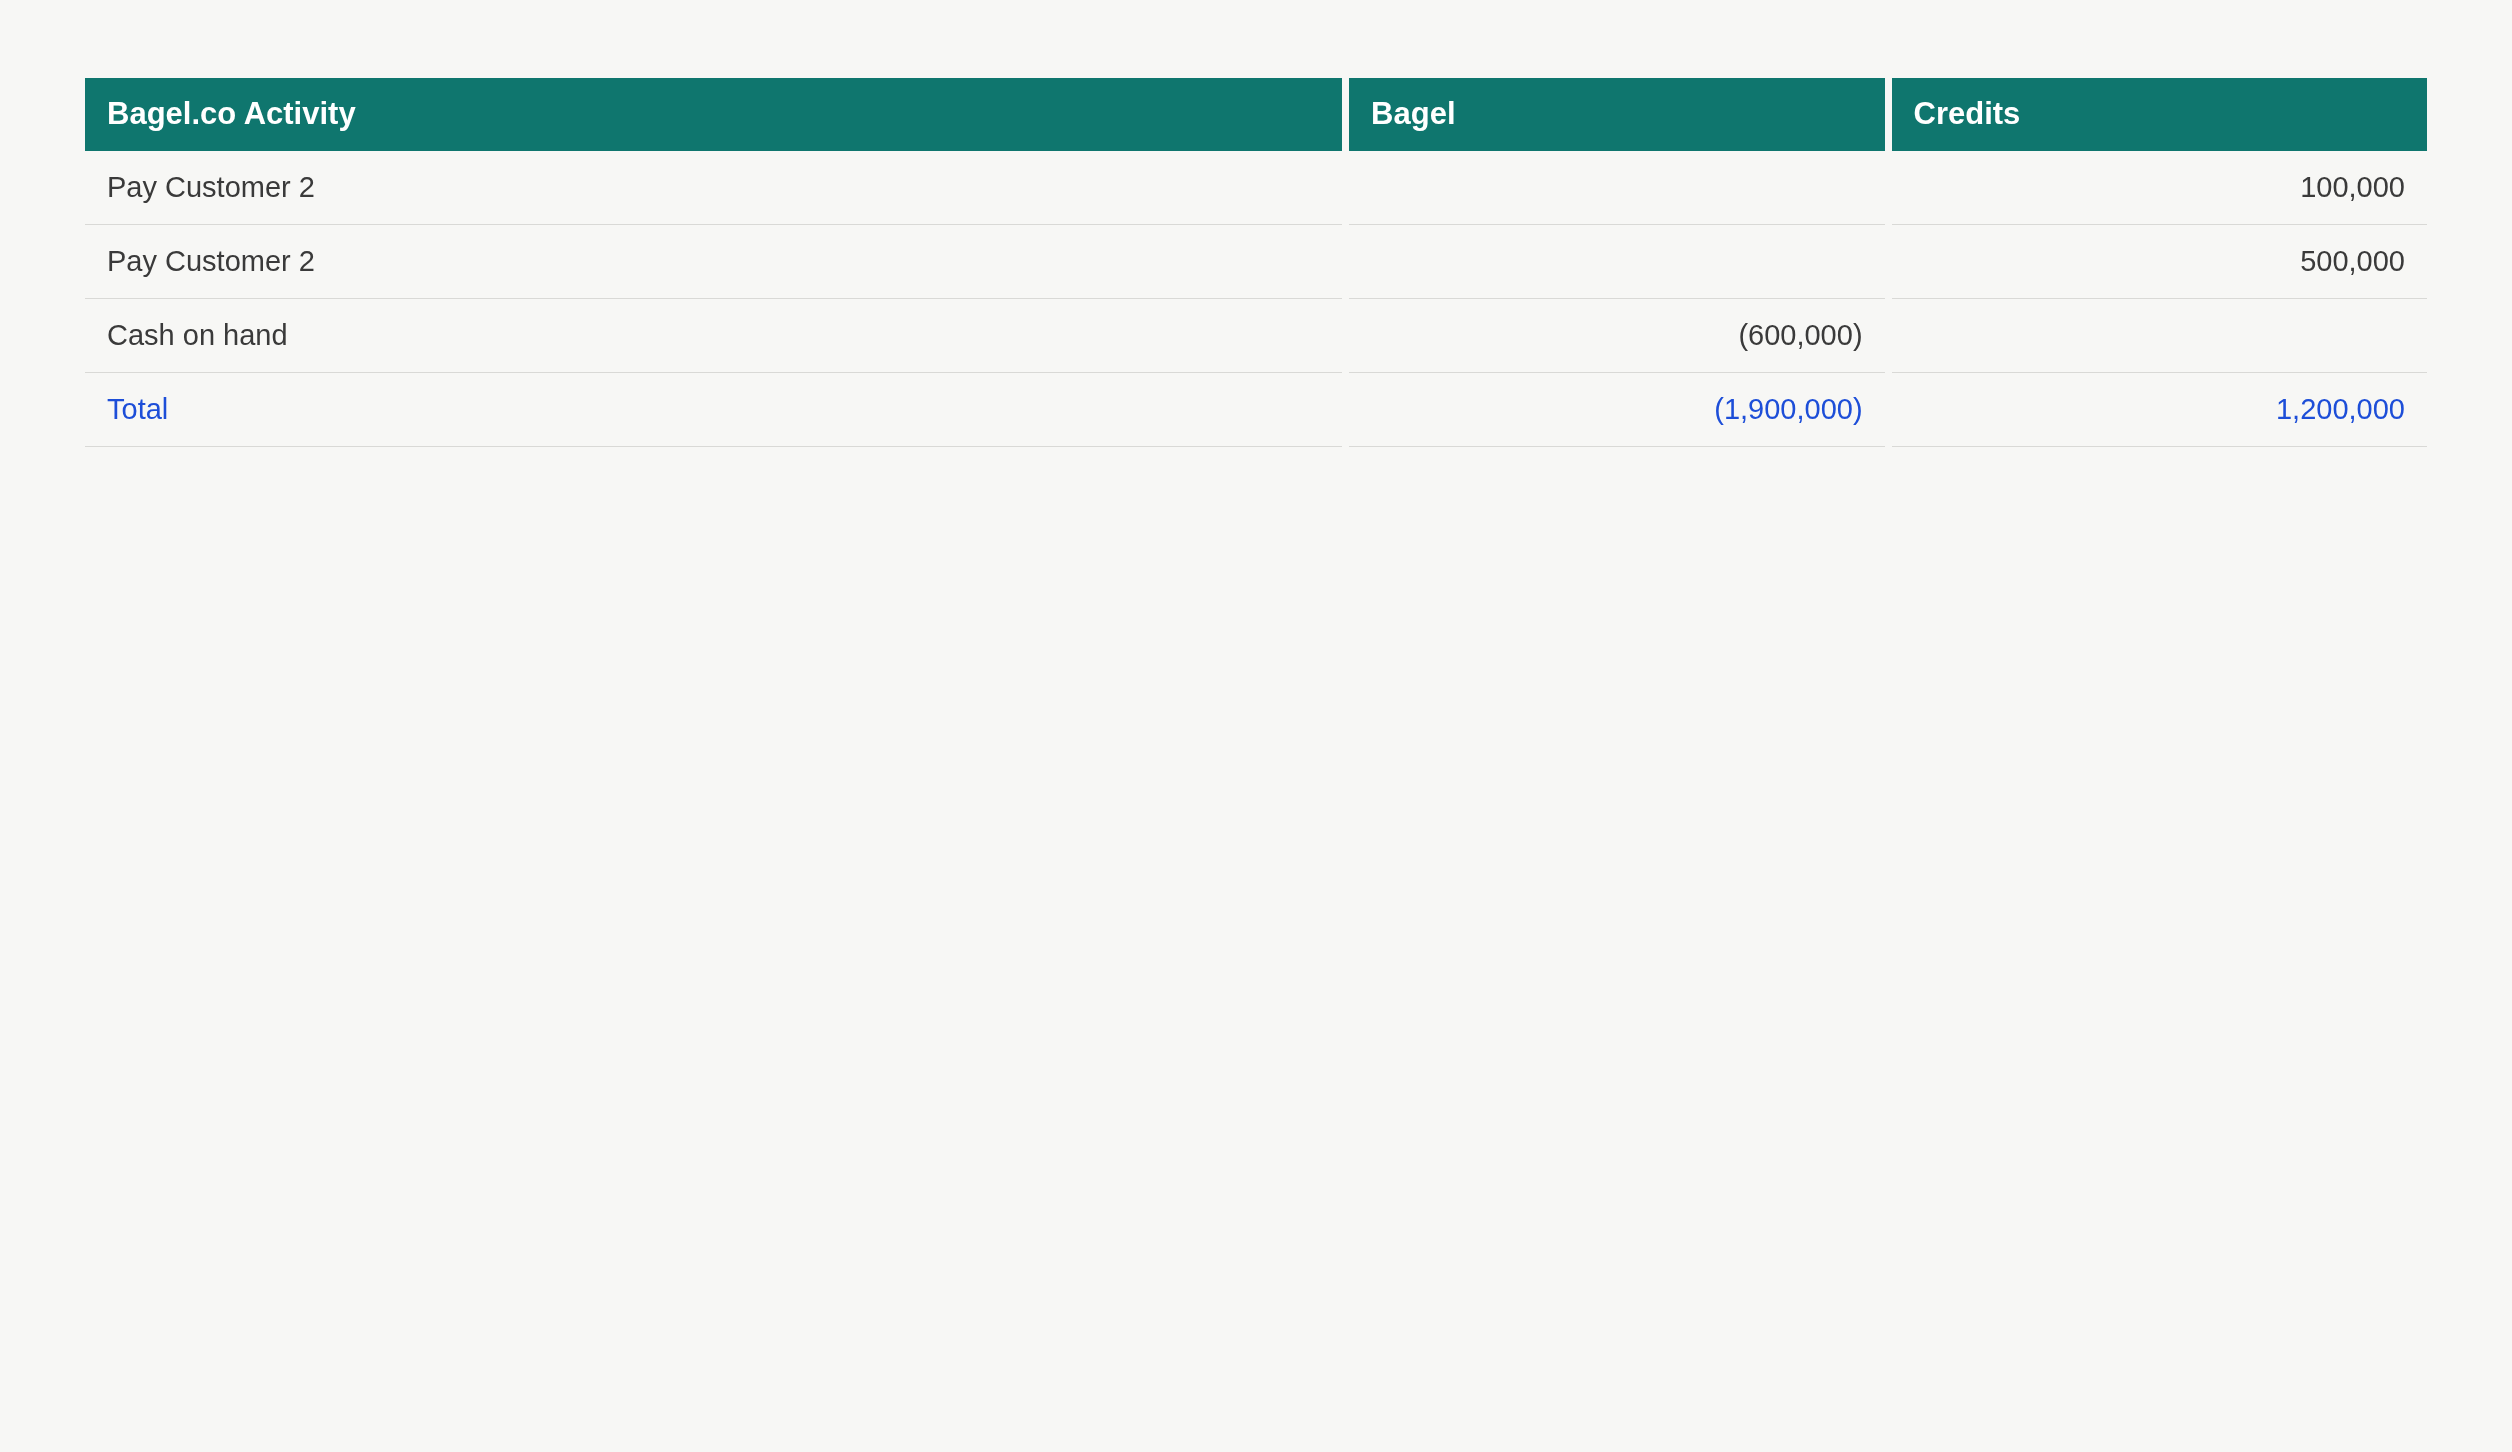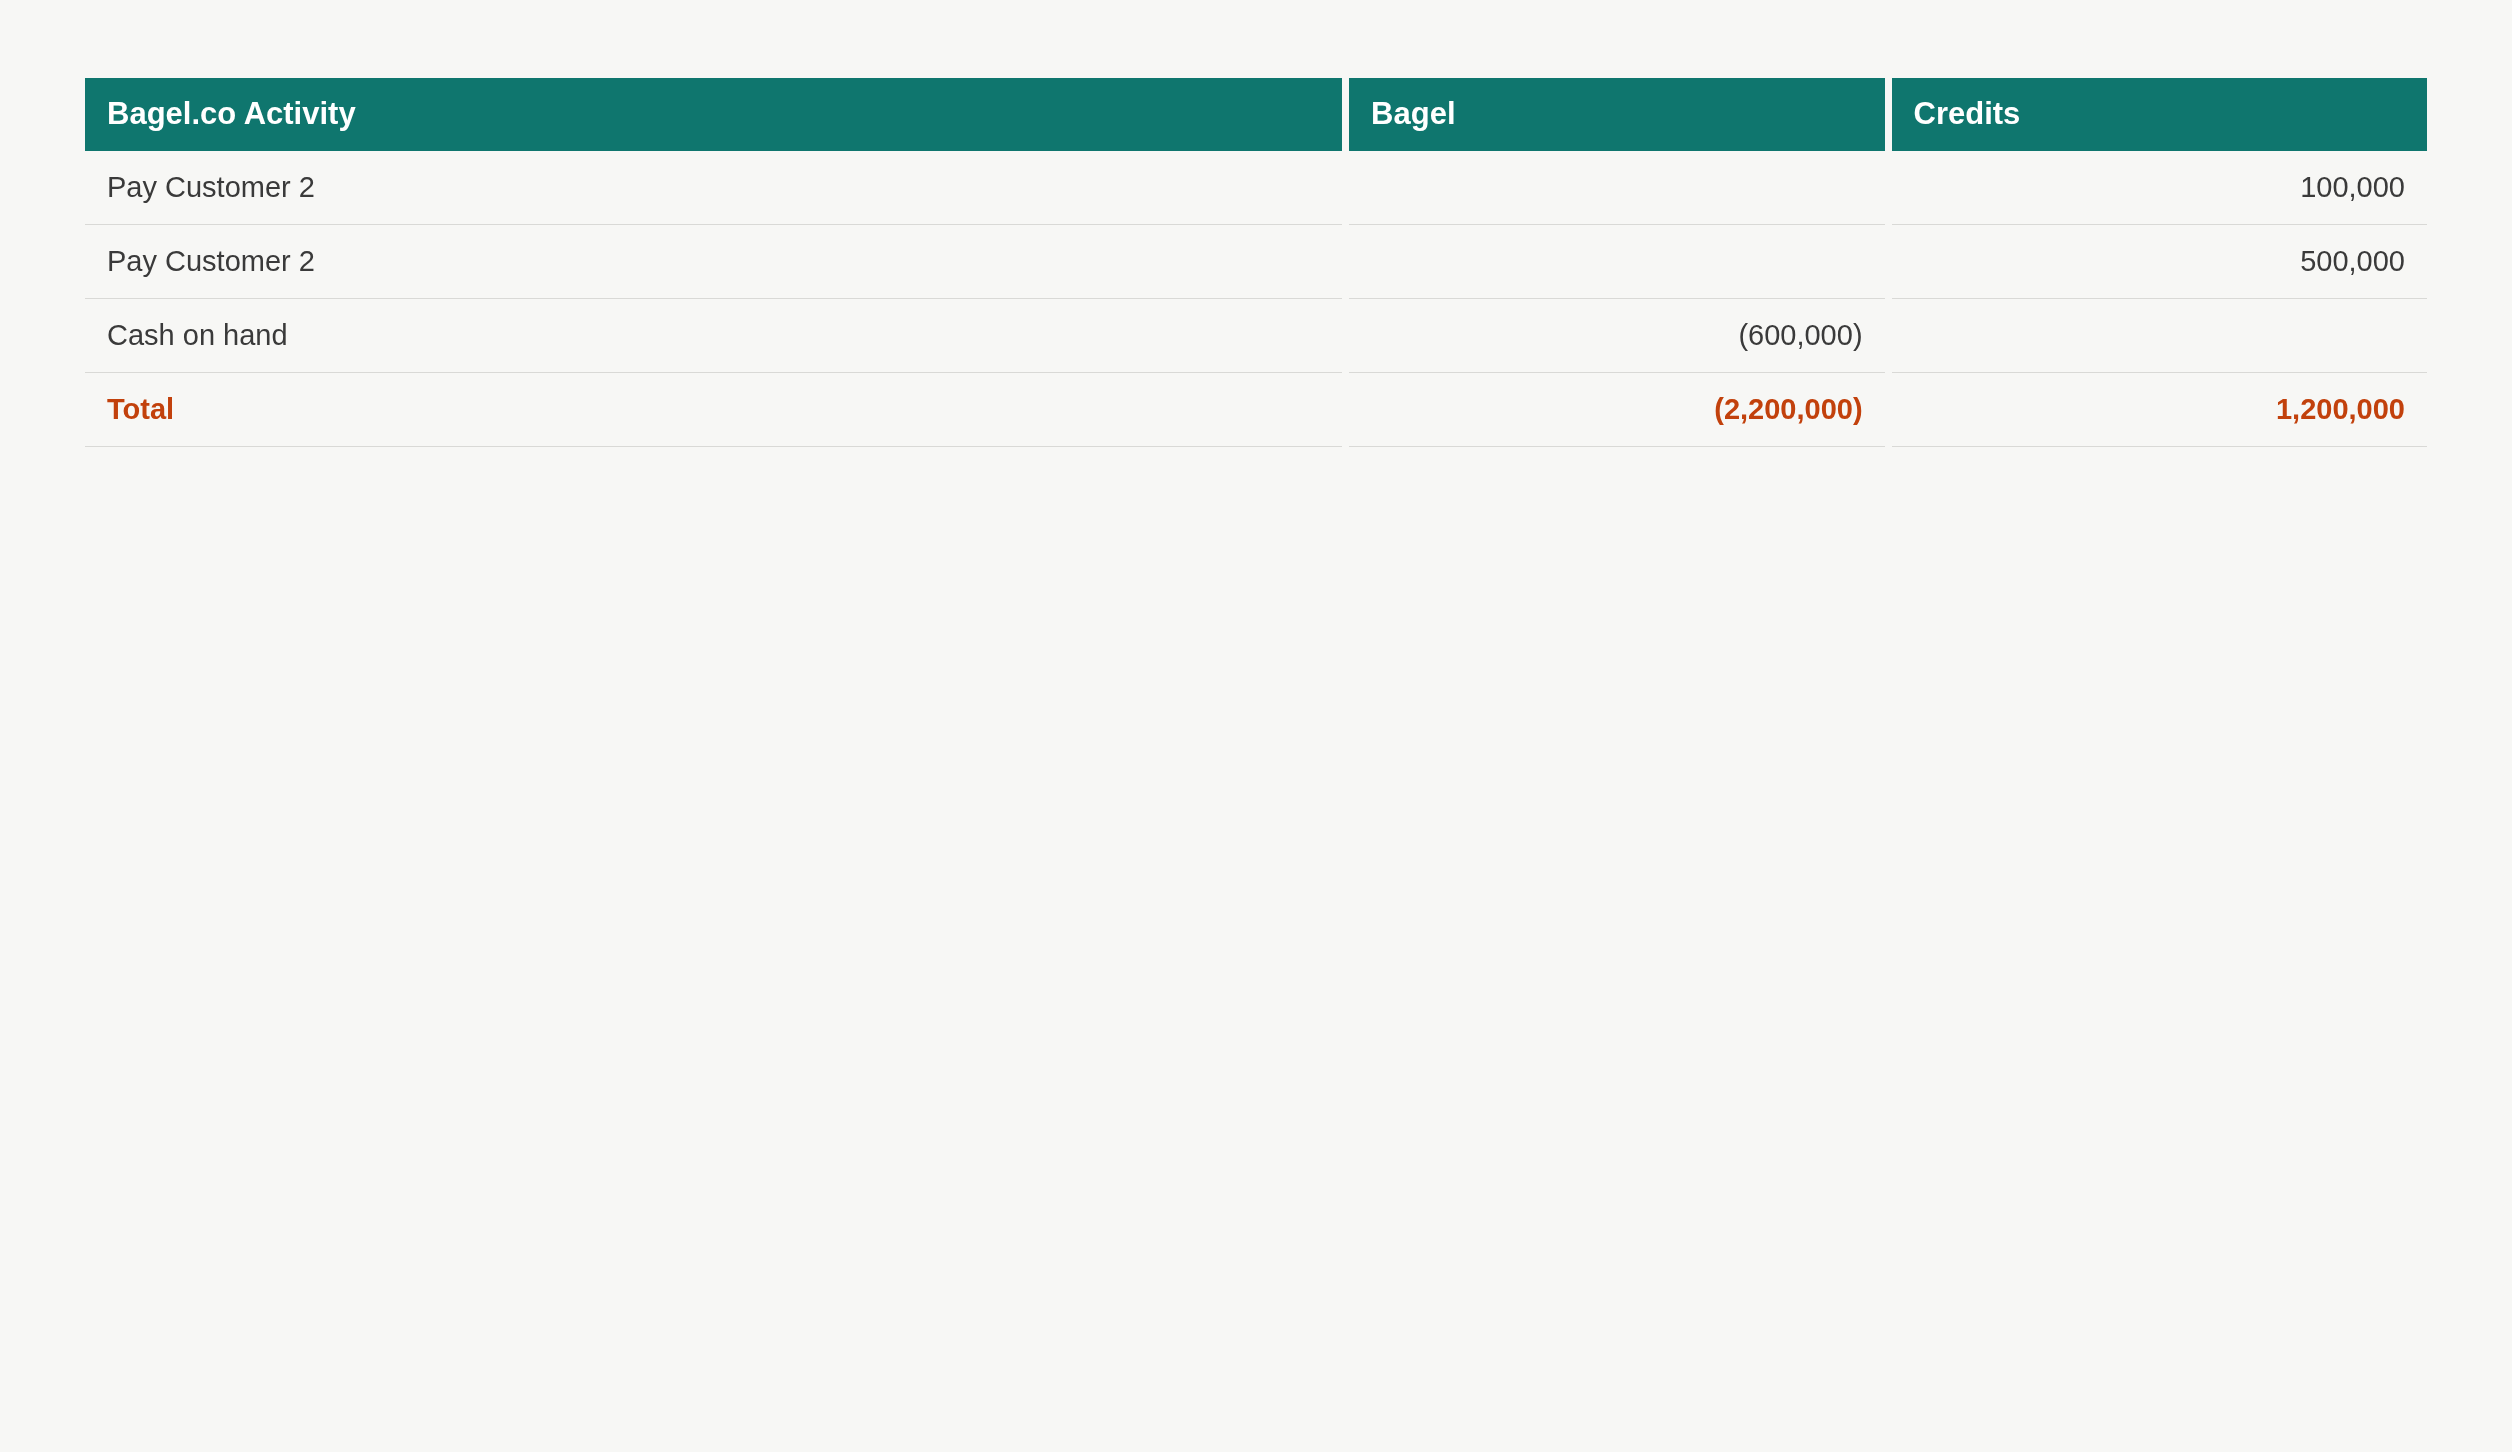--- a/index.html
+++ b/index.html
@@ -34,22 +34,22 @@
     font-size: 29px;
     padding: 20px 22px;
     border-bottom: 1.8px solid #d9d9d6;
     color: #3a3a3a;
   }
   tbody td.num {
     text-align: right;
     font-variant-numeric: tabular-nums;
   }
   tbody tr.total td {
-    font-weight: 700;
-    color: #c2410c;
+    font-weight: 400;
+    color: #1d4ed8;
   }
 </style>
 </head>
 <body>
 
 <div class="wrap">
   <table class="ledger">
     <colgroup>
       <col class="activity">
       <col class="debits">
@@ -73,19 +73,19 @@
         <td class="num"></td>
         <td class="num">500,000</td>
       </tr>
       <tr>
         <td>Cash on hand</td>
         <td class="num">(600,000)</td>
         <td class="num"></td>
       </tr>
       <tr class="total">
         <td>Total</td>
-        <td class="num">(2,200,000)</td>
+        <td class="num">(1,900,000)</td>
         <td class="num">1,200,000</td>
       </tr>
     </tbody>
   </table>
 </div>
 
 
 </body></html>

